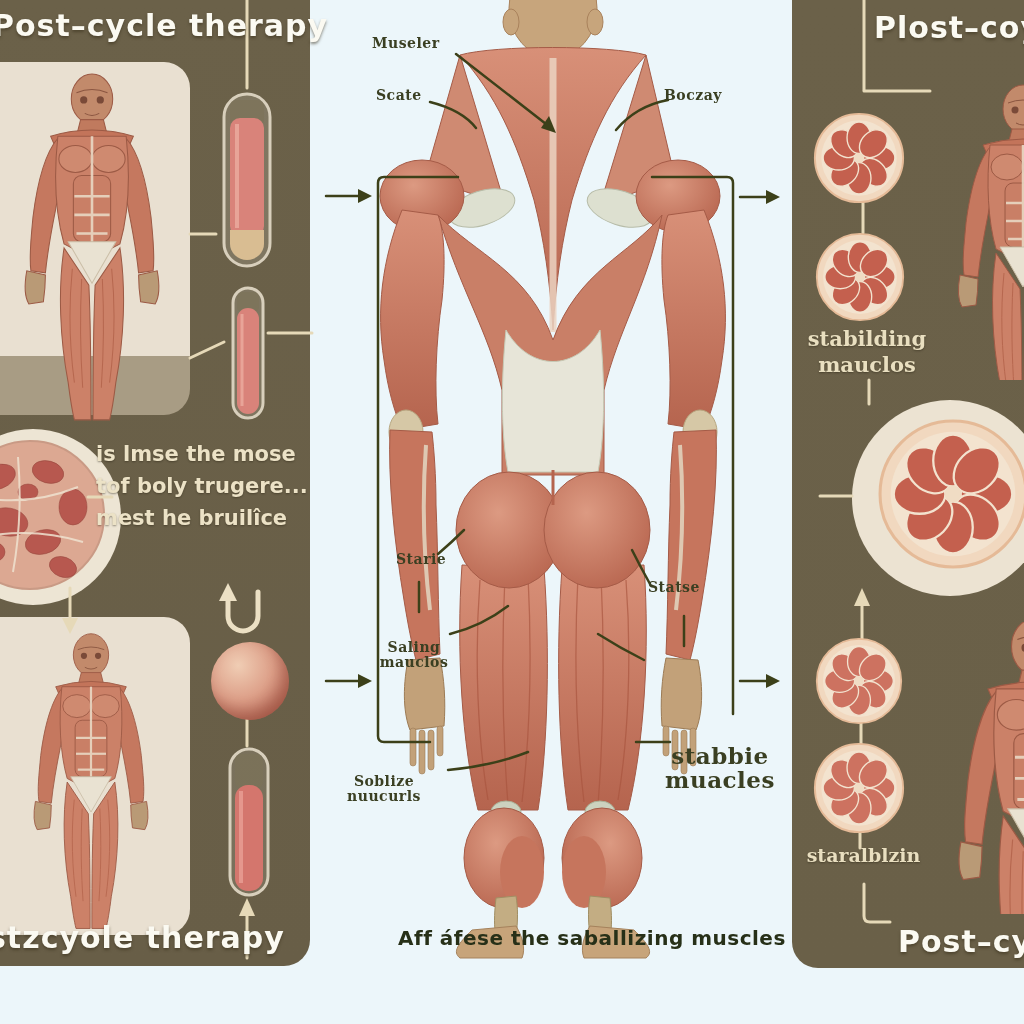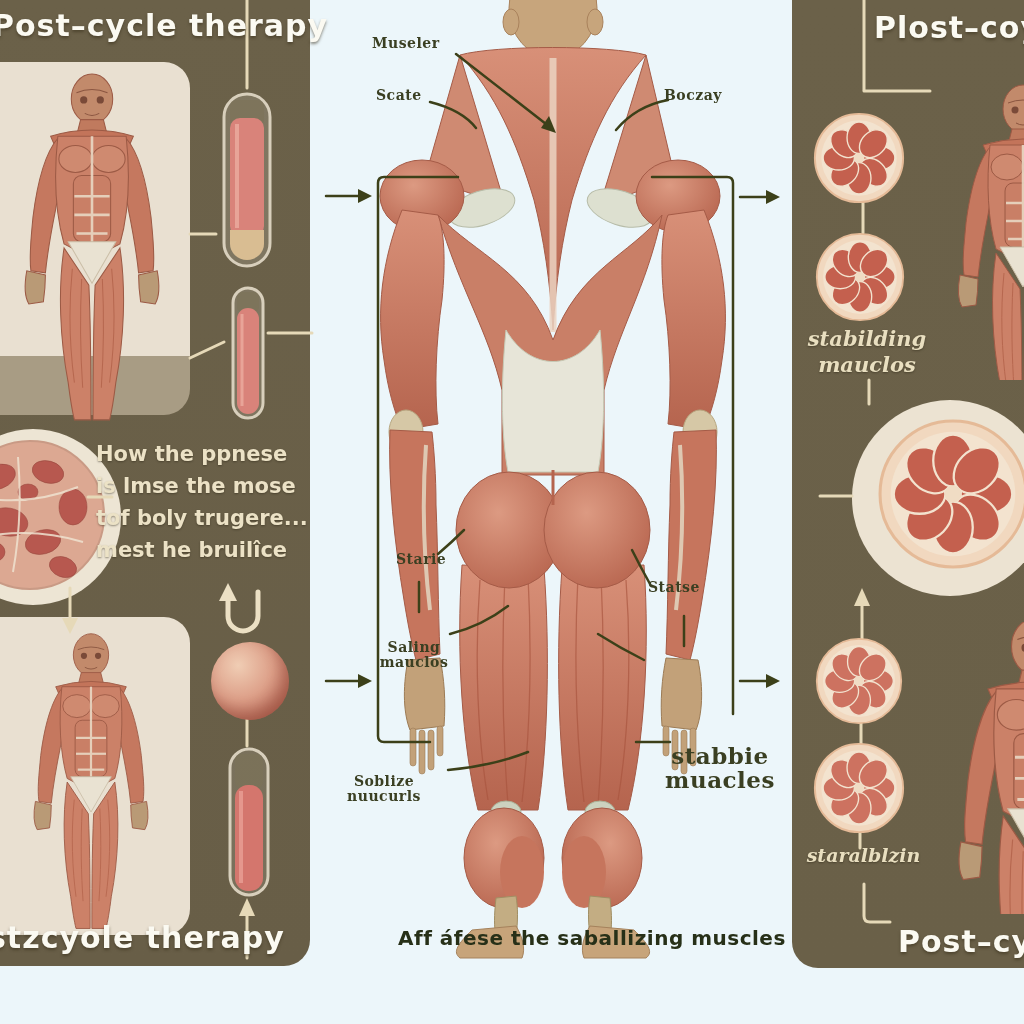--- a/index.html
+++ b/index.html
@@ -16,21 +16,21 @@
   .rp1{left:930px;top:75px;width:94px;height:305px;border-radius:26px 0 0 26px;overflow:hidden;}
   .rp2{left:905px;top:622px;width:119px;height:292px;border-radius:26px 0 0 26px;overflow:hidden;}
   
   .plate-big{left:852px;top:400px;width:196px;height:196px;border-radius:50%;background:#ece3d2;}
   .ball{left:211px;top:642px;width:78px;height:78px;border-radius:50%;
         background:radial-gradient(circle at 35% 30%,#f0cdb4,#dda089 45%,#bc6e5c 80%,#a85a4a);box-shadow:inset -6px -8px 14px rgba(120,50,35,.35);}
   
   .wt{color:#fbfaf2;font-weight:700;font-size:30px;letter-spacing:1px;text-shadow:0 2px 3px rgba(55,45,25,.55);white-space:nowrap;}
   .gl{font-family:"DejaVu Serif",serif;font-weight:700;color:#3a3f22;font-size:14px;letter-spacing:.5px;line-height:1.05;white-space:nowrap;}
   .gl2{text-align:center;white-space:normal;margin-top:24px;}
-  .cl{font-family:"DejaVu Serif",serif;font-weight:700;color:#e9dfc0;font-size:21px;text-align:center;line-height:1.25;text-shadow:0 1px 2px rgba(40,34,18,.5);font-style:italic;}
+  .cl{font-family:"DejaVu Serif",serif;font-weight:700;color:#e9dfc0;font-size:21px;text-align:center;line-height:1.25;text-shadow:0 1px 2px rgba(40,34,18,.5);}
   .info{color:#ece2c6;font-weight:600;font-size:21px;line-height:32px;text-shadow:0 1px 2px rgba(40,34,18,.45);white-space:nowrap;}
   .cap{color:#273018;font-weight:700;font-size:20px;letter-spacing:.5px;white-space:nowrap;}
   svg{display:block;}
 </style>
 </head>
 <body>
 
 <div class="stage">
 
   <svg width="0" height="0" style="position:absolute" aria-hidden="true">
@@ -279,21 +279,20 @@
   <svg class="abs" style="left:813px;top:742px;color:#cd7260" width="92" height="92">
       <use href="#citrus"></use>
     </svg>
 
   <div class="abs wt" style="left:-8px;top:8px">Post–cycle therapy</div>
   <div class="abs wt" style="left:874px;top:10px">Plost–coycle</div>
   <div class="abs wt" style="left:-12px;top:920px">stzcyole therapy</div>
   <div class="abs wt" style="left:898px;top:924px">Post–cytel</div>
 
   <div class="abs info" style="left:96px;top:438px">
-    <div>How the ppnese</div>
     <div>is lmse the mose</div>
     <div>tof boly trugere...</div>
     <div>mest he bruilîce</div>
   </div>
 
   <div class="abs gl" style="left:372px;top:36px">Museler</div>
   <div class="abs gl" style="left:376px;top:88px">Scate</div>
   <div class="abs gl" style="left:664px;top:88px">Boczay</div>
   <div class="abs gl" style="left:396px;top:552px">Starie</div>
   <div class="abs gl gl2" style="left:364px;top:616px;width:100px">

